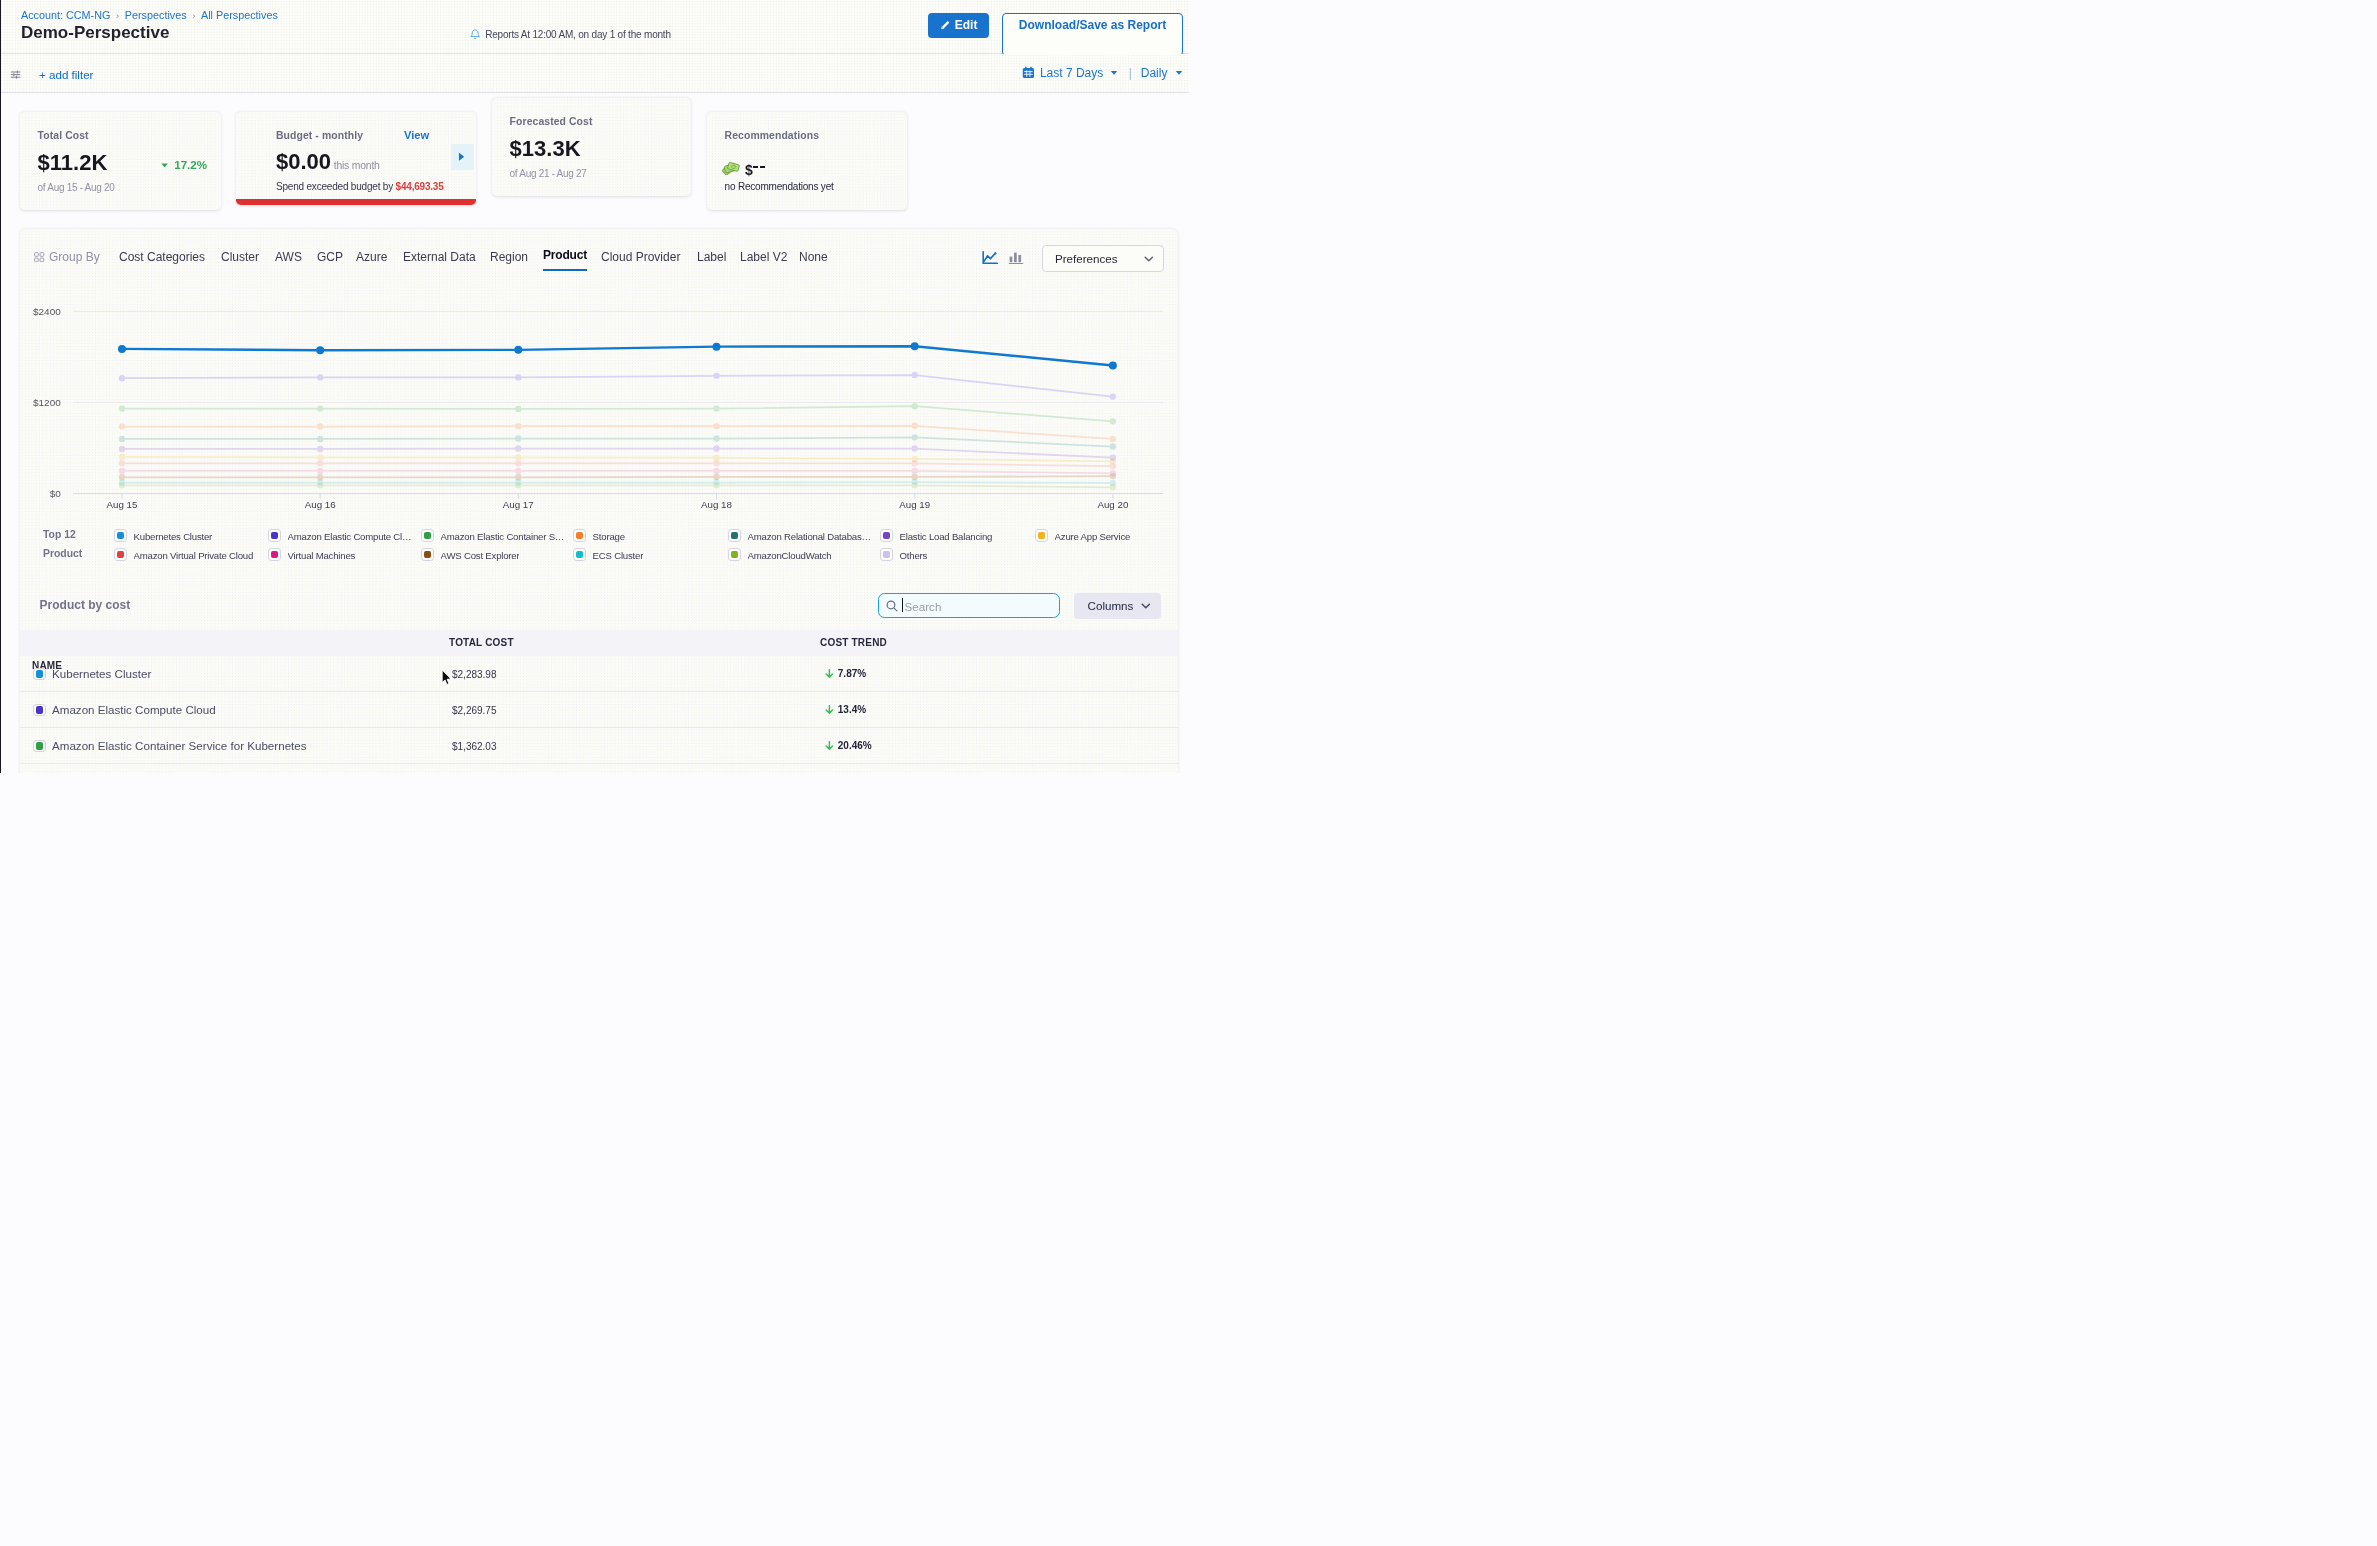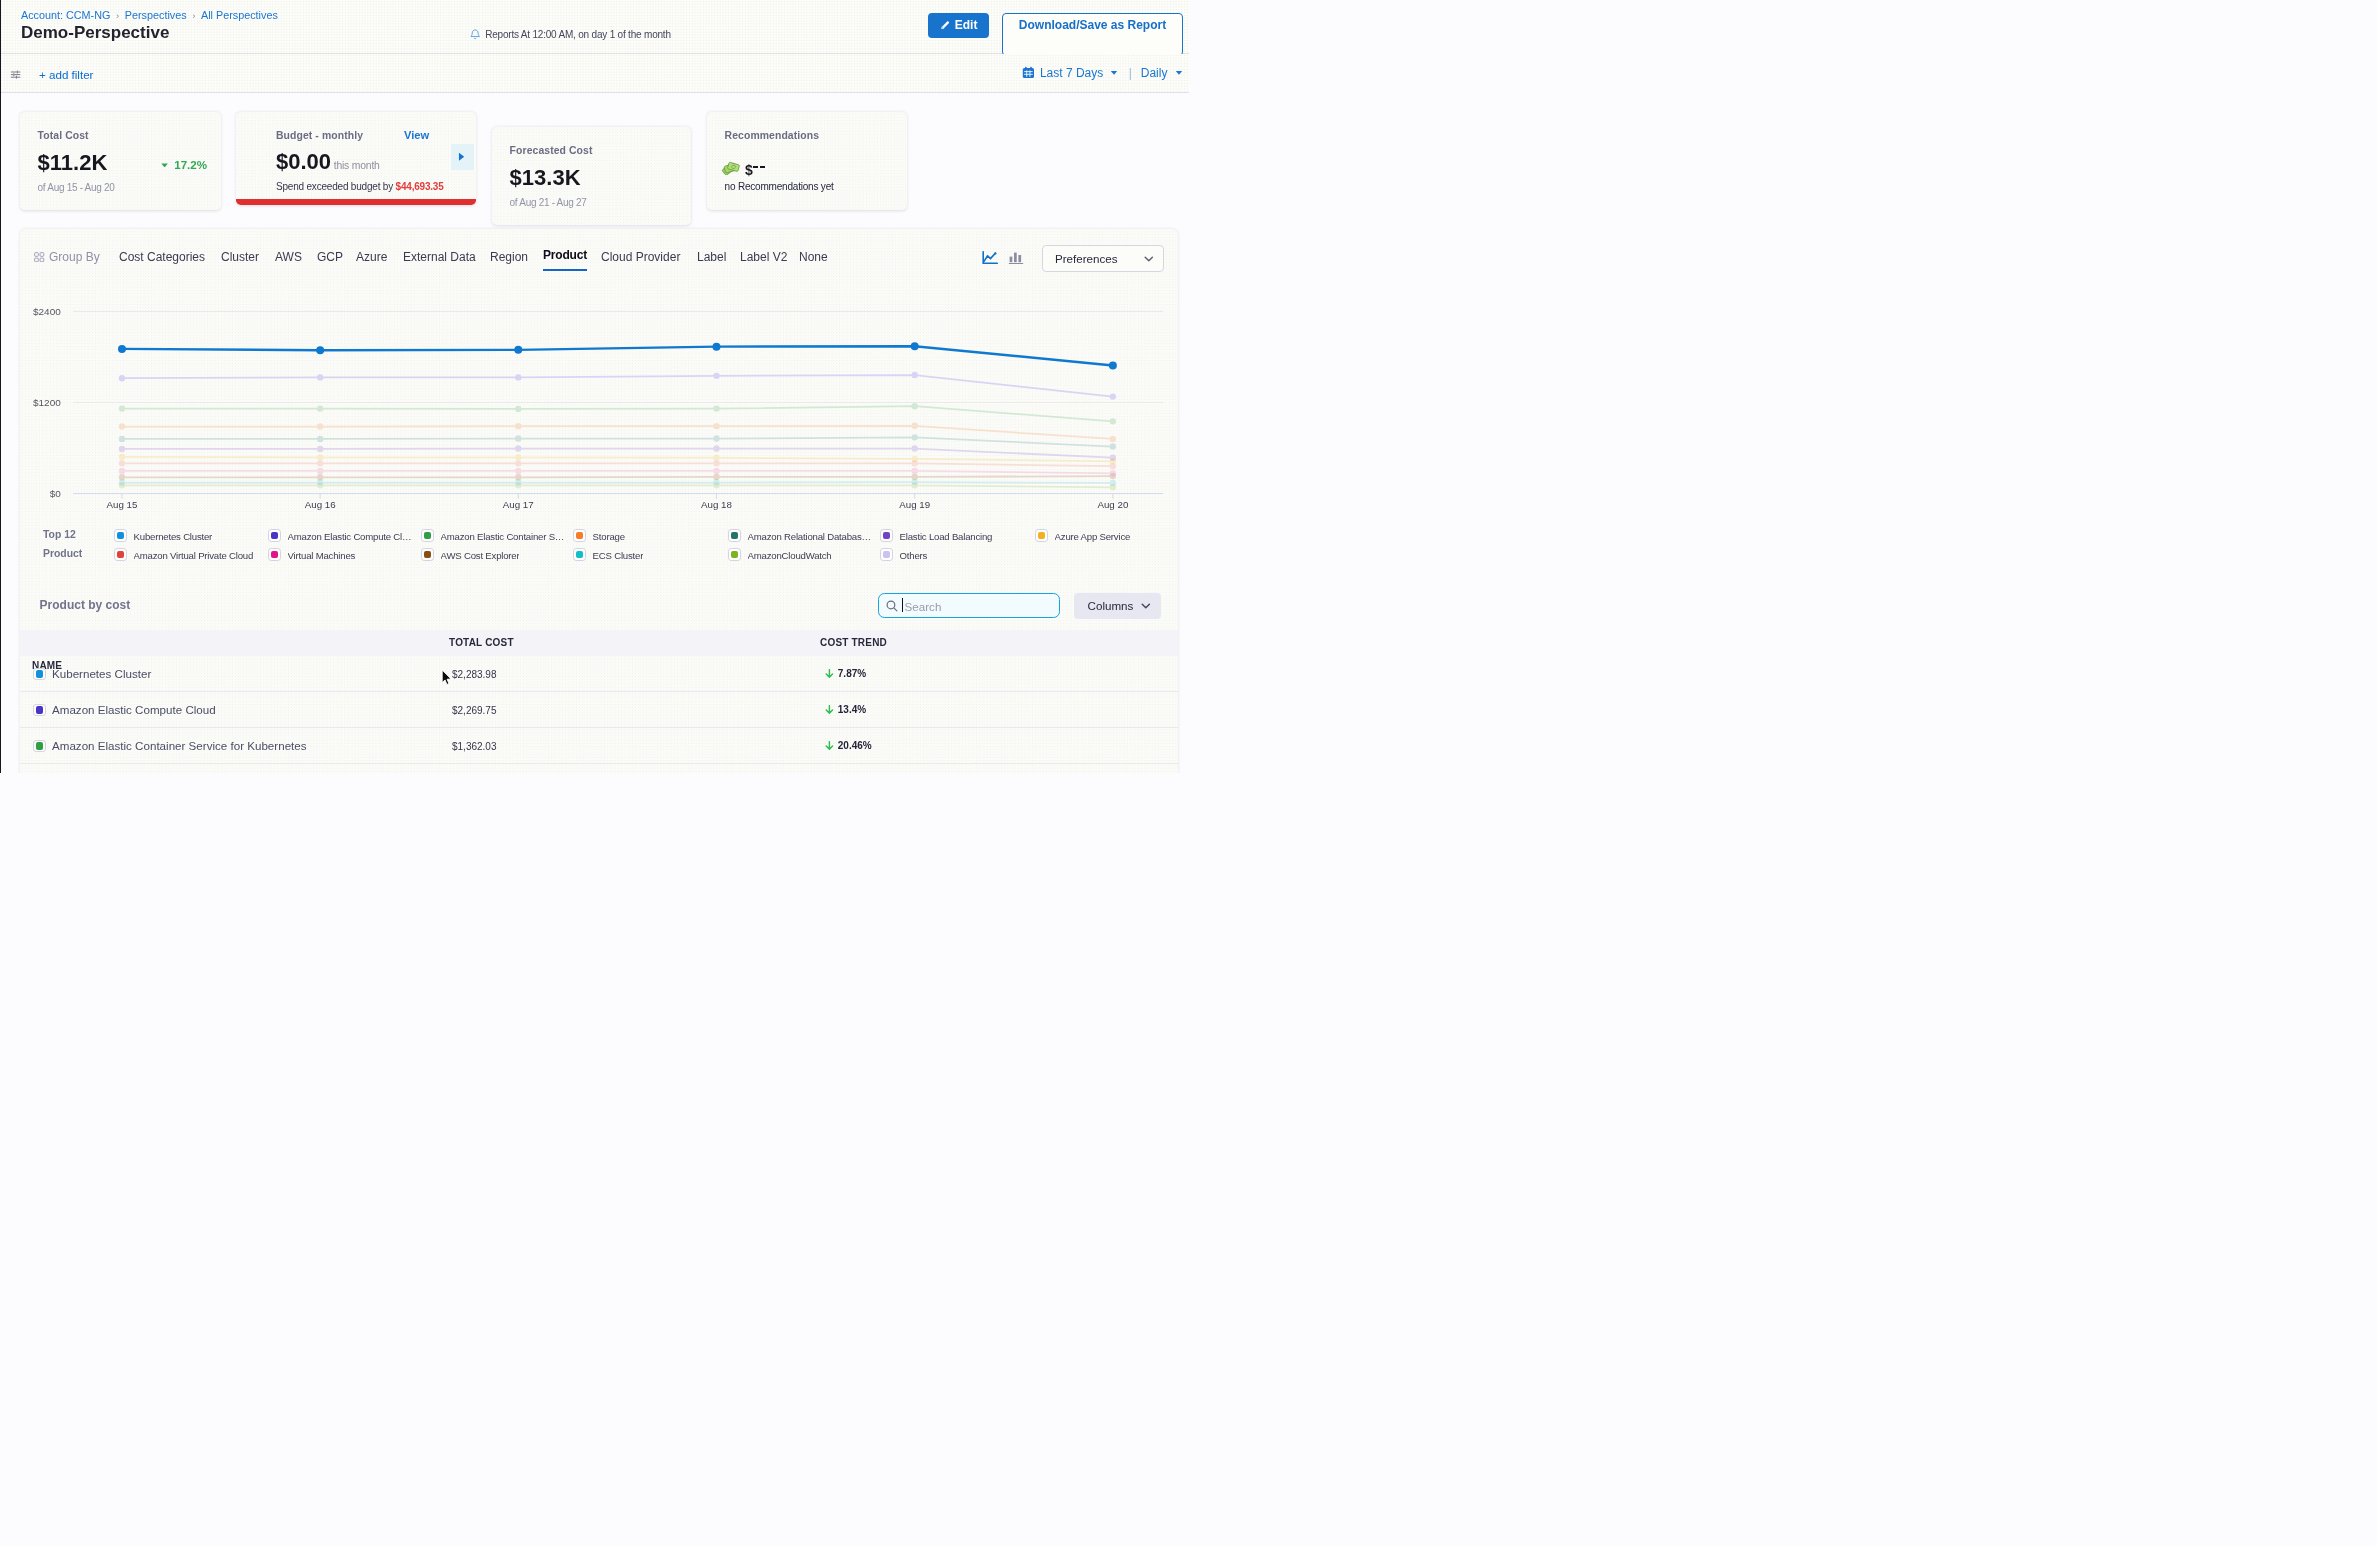--- a/index.html
+++ b/index.html
@@ -110,21 +110,21 @@
   <div class="cardtitle" style="left:40px;">Budget - monthly</div>
   <div style="position:absolute; left:168px; top:17px; font-size:11.2px; font-weight:bold; color:#1a76d2;">View</div>
   <div class="bignum" style="left:40px; top:39px;">$0.00<span style="font-size:10.4px; font-weight:normal; letter-spacing:-0.2px; color:#8f90a0;"> this month</span></div>
   <div style="position:absolute; left:40px; top:69px; font-size:10px; letter-spacing:-0.2px; color:#36374a;">Spend exceeded budget by <span style="color:#e23d3d; font-weight:bold;">$44,693.35</span></div>
   <div style="position:absolute; left:0; bottom:0; width:100%; height:5.6px; background:#e02f2f; border-radius:0 0 4.8px 4.8px;"></div>
   <div style="position:absolute; left:215px; top:32px; width:23px; height:25.6px; background:#e4f3f8;"></div>
   <svg style="position:absolute; left:222px; top:40px;" width="7.2" height="9.6" viewBox="0 0 9 12">
       <path d="M1.2 1l6.6 5-6.6 5z" fill="#1873cc"></path>
     </svg>
 </div>
-<div class="card" id="card3" style="left:492px; top:127px; width:199px; height:98px;">
+<div class="card" id="card3" style="left:492px; top:98px; width:199px; height:98px;">
   <div class="cardtitle">Forecasted Cost</div>
   <div class="bignum">$13.3K</div>
   <div class="carddate">of Aug 21 - Aug 27</div>
 </div>
 <div class="card" id="card4" style="left:707px; top:112px; width:200px; height:98px;">
   <div class="cardtitle">Recommendations</div>
   <svg style="position:absolute; left:13.6px; top:47px;" width="21.6" height="16" viewBox="0 0 27 20">
       <g transform="rotate(-38 10 14)">
         <rect x="3" y="8.5" width="13.5" height="8.6" rx="1.6" fill="#9ccf62" stroke="#5f9a33" stroke-width=".9"></rect>
       </g>

